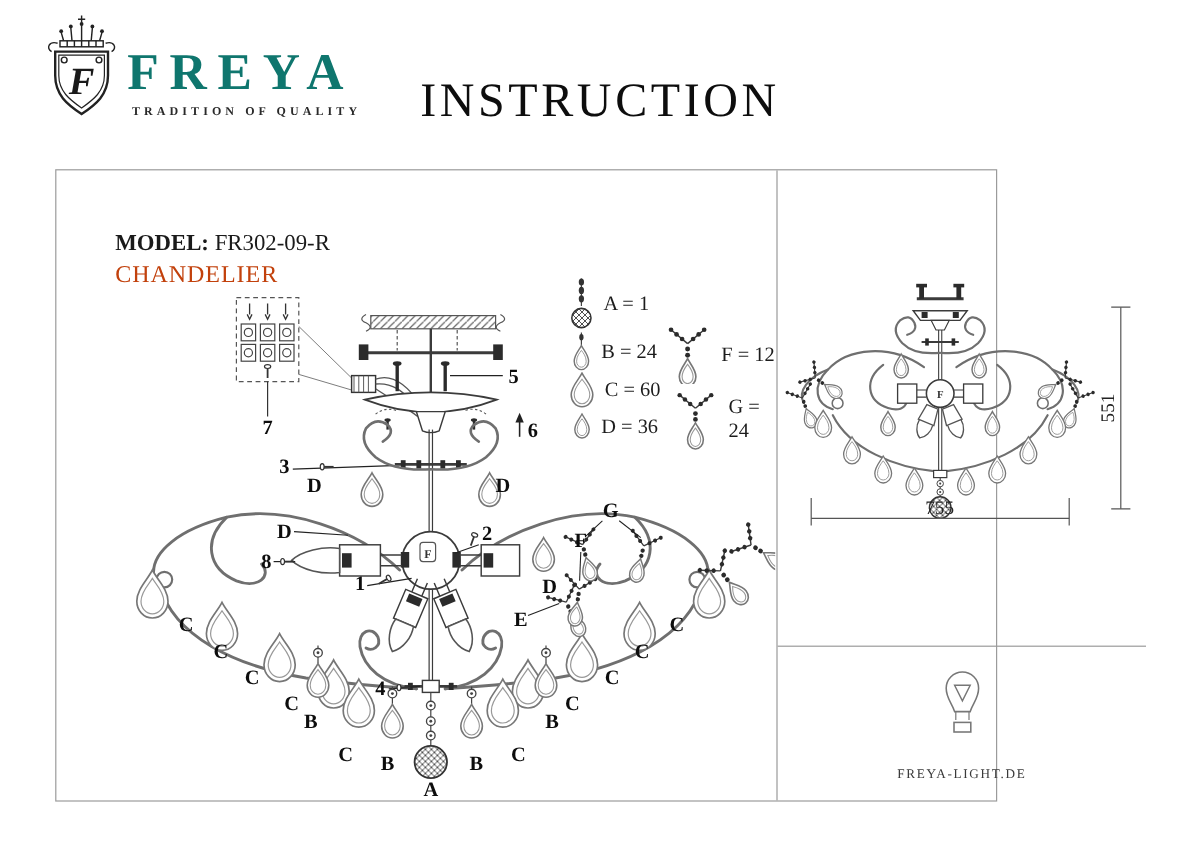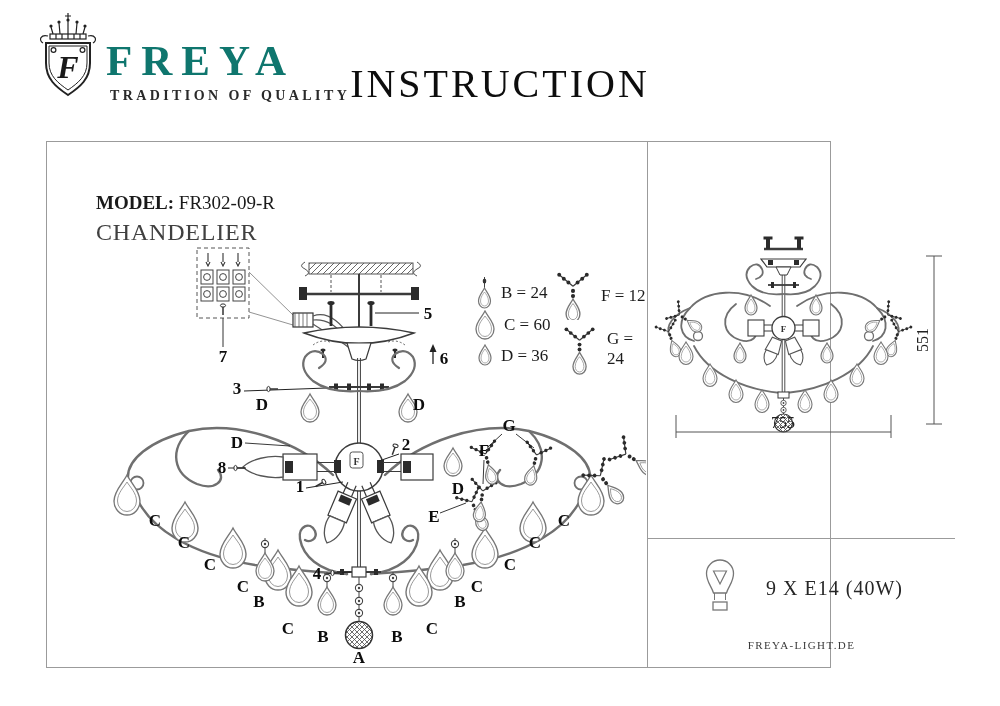--- a/index.html
+++ b/index.html
@@ -2,39 +2,39 @@
 <html><head>
 <meta charset="utf-8">
 <style>
   html,body{margin:0;padding:0;background:#e8e8e8;}
   .page{position:relative;width:1000px;height:706px;background:#ffffff;overflow:hidden;
         font-family:"Liberation Serif","DejaVu Serif",serif;color:#141414;}
   
   .crest{position:absolute;left:30px;top:10px;}
   .brand{position:absolute;left:106px;top:36px;font-size:43px;font-weight:bold;
          letter-spacing:9px;color:#0f766e;}
-  .tagline{position:absolute;left:110px;top:88px;font-size:14px;font-weight:bold;
+  .tagline{position:absolute;left:110px;top:88px;font-size:10px;font-weight:bold;
            letter-spacing:3.4px;color:#2a2a2a;}
   .title{position:absolute;left:0;top:60px;width:1000px;text-align:center;
          font-size:40px;letter-spacing:3px;color:#0d0d0d;}
   
   .sheet{position:absolute;left:46px;top:141px;width:785px;height:527px;
          border:1px solid #9b9b9b;box-sizing:border-box;}
   .left-pane{position:absolute;left:0;top:0;width:601px;height:100%;
              border-right:1px solid #9b9b9b;box-sizing:border-box;}
   .right-pane{position:absolute;left:601px;top:0;width:307px;height:100%;}
   .right-top{position:absolute;left:0;top:0;width:100%;height:397px;
              border-bottom:1px solid #9b9b9b;box-sizing:border-box;}
   .right-bottom{position:absolute;left:0;top:397px;width:100%;height:128px;}
   .main-svg{position:absolute;left:0;top:0;}
   
   .model{position:absolute;left:49px;top:48px;line-height:1.35;}
   .model .l1{font-size:19px;color:#1a1a1a;}
   .model .l1 b{font-weight:bold;}
-  .model .l2{font-size:24px;letter-spacing:0.8px;color:#404040;}
+  .model .l2{font-size:20px;letter-spacing:0.8px;color:#c2410c;}
   
   .legend-item{position:absolute;display:flex;align-items:center;gap:9px;
                font-size:17px;color:#1c1c1c;}
   
   .spec-row{position:absolute;left:0;top:18px;width:100%;display:flex;
             justify-content:center;align-items:center;gap:26px;}
   .spec-lamps{font-size:20px;letter-spacing:1px;color:#262626;}
   .website{position:absolute;left:0;top:100px;width:100%;text-align:center;
            font-size:11px;letter-spacing:1.4px;color:#3a3a3a;}
   svg text{font-family:"Liberation Serif","DejaVu Serif",serif;}
@@ -367,20 +367,30 @@
           <use href="#sprig" transform="translate(577,311) rotate(-58) scale(1.1)"></use>
         </g>
         <line x1="393" y1="371" x2="419" y2="361" stroke="#222" stroke-width="0.9"></line>
         <text class="lbl" x="387" y="380" text-anchor="middle">E</text>
         <line x1="437" y1="318" x2="436" y2="342" stroke="#222" stroke-width="0.9"></line>
         <text class="lbl" x="437" y="314" text-anchor="middle">F</text>
         <path d="M455 292 L441 305 M469 292 L487 306" stroke="#222" stroke-width="0.9" fill="none"></path>
         <text class="lbl" x="462" y="289" text-anchor="middle">G</text>
       </svg>
 
+      <div class="legend-item" style="left:428px;top:88px">
+        <svg width="19" height="45" viewBox="0 0 19 45">
+          <line x1="9.5" y1="2" x2="9.5" y2="25" stroke="#444"></line>
+          <ellipse cx="9.5" cy="5" rx="2.2" ry="3" fill="#333"></ellipse>
+            <ellipse cx="9.5" cy="12" rx="2.2" ry="3" fill="#333"></ellipse>
+            <ellipse cx="9.5" cy="19" rx="2.2" ry="3" fill="#333"></ellipse>
+          <circle cx="9.5" cy="35" r="8" fill="url(#xh)" stroke="#333" stroke-width="1.3"></circle>
+        </svg>
+        <span>A = 1</span>
+      </div>
       <div class="legend-item" style="left:430px;top:134px">
         <svg width="15" height="34" viewBox="0 0 15 34">
           <line x1="7.5" y1="1" x2="7.5" y2="12" stroke="#444"></line>
           <ellipse cx="7.5" cy="5" rx="1.8" ry="2.6" fill="#333"></ellipse>
           <use href="#dropT" x="7.5" y="12"></use>
         </svg>
         <span>B = 24</span>
       </div>
       <div class="legend-item" style="left:428px;top:168px">
         <svg width="20" height="30" viewBox="0 0 20 30">
@@ -509,19 +519,18 @@
       </div>
 
       <div class="right-bottom">
         <div class="spec-row">
           <svg width="40" height="62" viewBox="0 0 40 62">
             <path d="M20 3 A13.5 13.5 0 0 1 33.5 16.5 C33.5 25 28.5 29 26.5 36 L13.5 36 C11.5 29 6.5 25 6.5 16.5 A13.5 13.5 0 0 1 20 3 Z" fill="none" stroke="#777" stroke-width="1.3"></path>
             <path d="M13.5 14 L26.5 14 L20 27 Z" fill="none" stroke="#777" stroke-width="1.2"></path>
             <path d="M14.5 36 V43 M25.5 36 V43" stroke="#777" stroke-width="1"></path>
             <rect x="13" y="45" width="14" height="8" fill="none" stroke="#777" stroke-width="1.3"></rect>
           </svg>
-          <span class="spec-lamps">9 X E14 (40W)</span>
         </div>
         <div class="website">FREYA-LIGHT.DE</div>
       </div>
     </div>
   </div>
 </div>
 
 </body></html>

